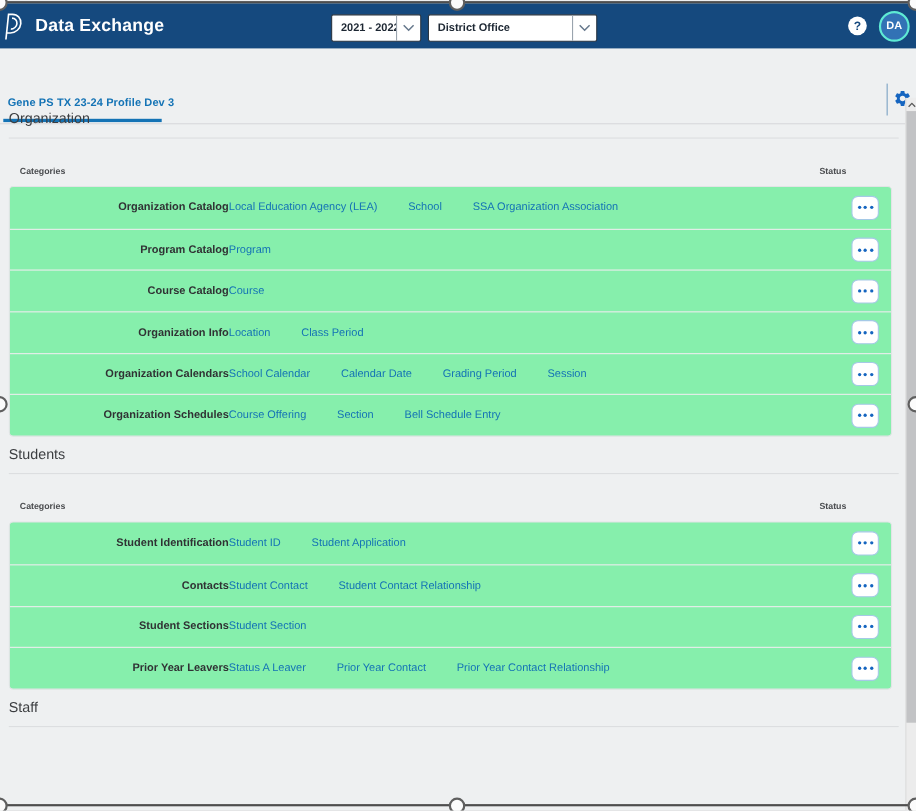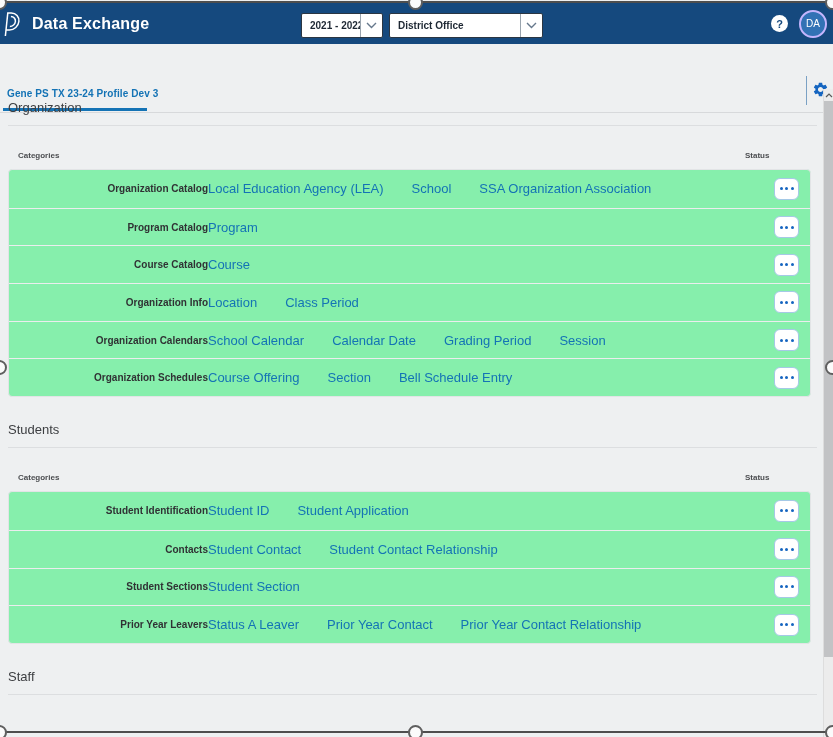--- a/index.html
+++ b/index.html
@@ -36,47 +36,47 @@
   }
   .select-caret { width:22px; border-left:1px solid #9aa4ae; display:flex; align-items:center; justify-content:center; }
   .header-right { position:absolute; right:6px; top:0; height:41px; display:flex; align-items:center; gap:11px; }
   .help {
     width:17px; height:17px; border-radius:50%; background:#fff;
     color:var(--header-bg,#15497E); font-size:11px; font-weight:700;
     display:flex; align-items:center; justify-content:center; cursor:pointer;
   }
   .avatar {
     width:28px; height:28px; border-radius:50%; background:var(--avatar-bg,#3272B5);
-    border:2px solid #c4b5fd; color:#fff; font-size:10px; font-weight:400;
+    border:2px solid #5eead4; color:#fff; font-size:10px; font-weight:700;
     display:flex; align-items:center; justify-content:center; cursor:pointer;
   }
   
   .tabbar { position:absolute; top:44px; left:0; right:0; height:45px; border-bottom:1px solid #d7d9db;margin-top:24px; }
   .tab {
     position:absolute; left:7px; bottom:13px; font-size:10px; font-weight:700;
     color:var(--link,#1473B5); cursor:pointer; letter-spacing:.1px;
   }
   .tab-underline { position:absolute; left:3px; bottom:1px; width:144px; height:3px; background:var(--link,#1473B5); }
   .tab-divider { position:absolute; right:26px; top:8px; width:1px; height:29px; background:#7aa1c4; }
   .gear { position:absolute; right:4px; top:13px; width:17px; height:17px; cursor:pointer; background:none; border:none; padding:0; }
   
   .content { position:absolute; top:89px; left:0; width:823px; }
   .section { padding-top:10px; }
-  .section + .section { padding-top:24px; }
+  .section + .section { padding-top:7px; }
   .section-title { margin:0 8px; font-size:13px; color:#3c3e41; height:18px; line-height:18px; }
   .section-hr { margin:8px 6px 0 8px; border-top:1px solid #dcdee0; height:0; }
   .labels { position:relative; height:43px; }
   .categories-label { position:absolute; left:18px; bottom:9px; font-size:8px; font-weight:700; color:#4b4d50; }
   .status-label { position:absolute; left:745px; bottom:9px; font-size:8px; font-weight:700; color:#4b4d50; }
   .card { margin:0 12px 0 8px; background:#86efac; border:1px solid #e2e4e6; border-radius:4px;text-align:right; }
   .row { display:flex; align-items:center; height:37.7px; padding-left:10px; }
   .row + .row { border-top:1px solid #ebedee; }
   .row-name { width:189px; flex-shrink:0; font-size:10px; font-weight:700; color:#303234; }
   .row-links { display:flex; align-items:center; gap:28px; flex:1; min-width:0; }
-  .link { font-size:13px; color:var(--link,#1473B5); cursor:pointer; white-space:nowrap; }
+  .link { font-size:10px; color:var(--link,#1473B5); cursor:pointer; white-space:nowrap; }
   .more-btn {
     margin-left:auto; margin-right:11px; width:25px; height:22px; flex-shrink:0;
     background:#fff; border:1px solid #a5c9e6; border-radius:6px;
     display:flex; align-items:center; justify-content:center; gap:2.5px; cursor:pointer;
   }
   .dot { width:3px; height:3px; border-radius:50%; background:var(--accent,#1565C0); }
   
   .scrollbar {
     position:absolute; top:89px; right:0; bottom:0; width:10px;
     background:#ececec; border-left:1px solid #dddddd; z-index:30;

